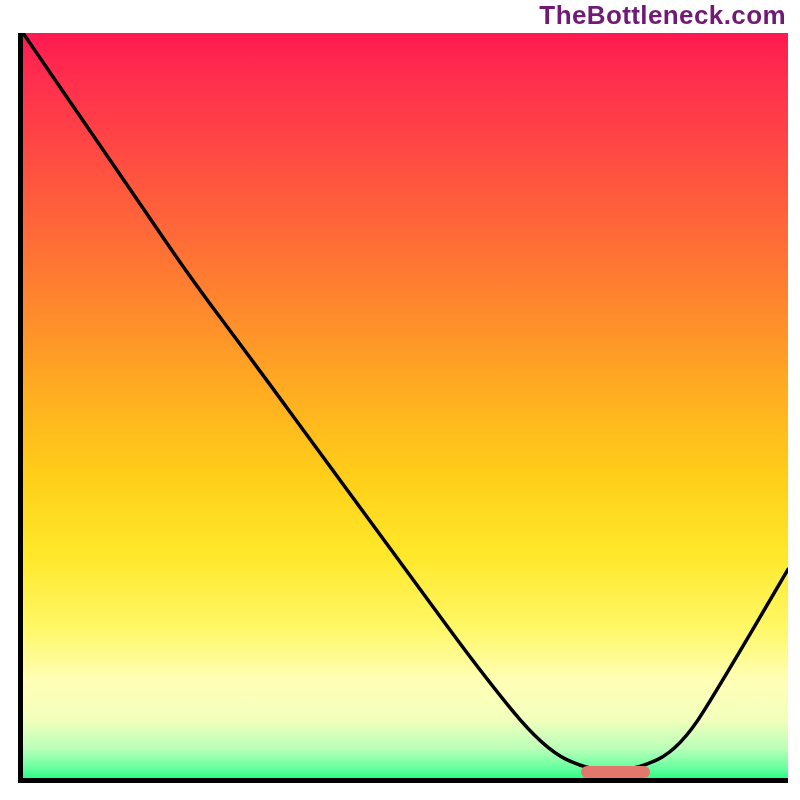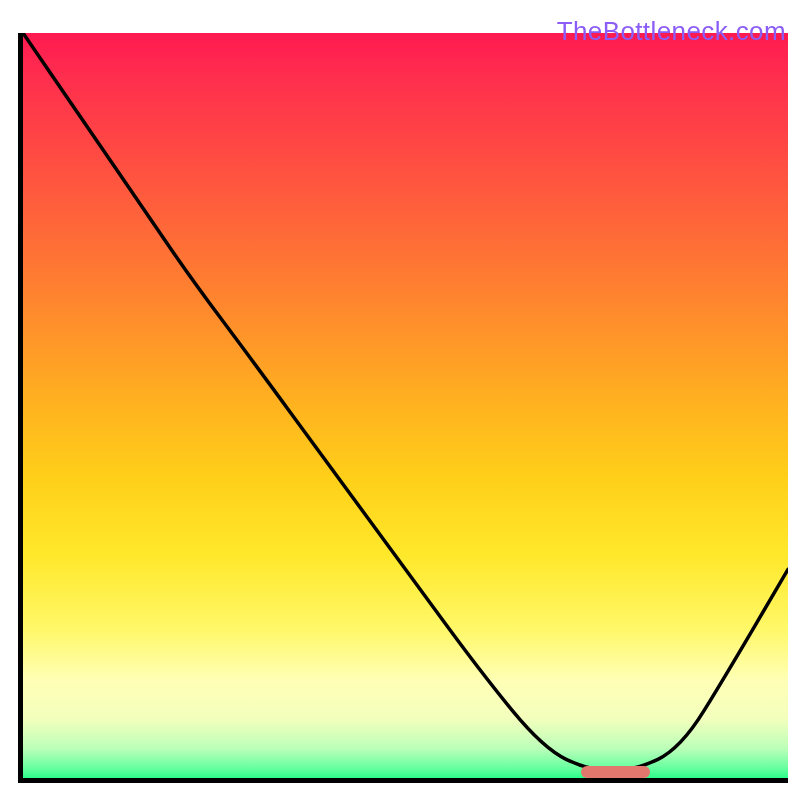--- a/index.html
+++ b/index.html
@@ -11,25 +11,25 @@
     font-family: Arial, Helvetica, sans-serif;
     overflow: hidden;
   }
   .wrap {
     position: relative;
     width: 800px;
     height: 800px;
   }
   .watermark {
     position: absolute;
-    top: 16px;
+    top: 0px;
     right: 14px;
-    color: #8b5cf6;
+    color: #701a75;
     font-size: 26px;
-    font-weight: 400;
+    font-weight: 700;
     letter-spacing: 0.4px;
     z-index: 3;
   }
   .axis-frame {
     position: absolute;
     top: 33px;
     left: 18px;
     width: 770px;
     height: 750px;
     border-left: 5px solid #000;

